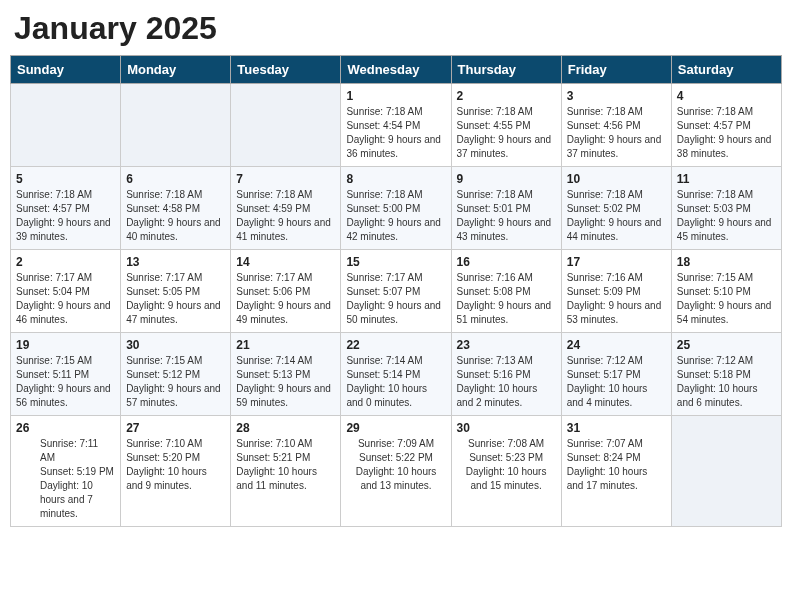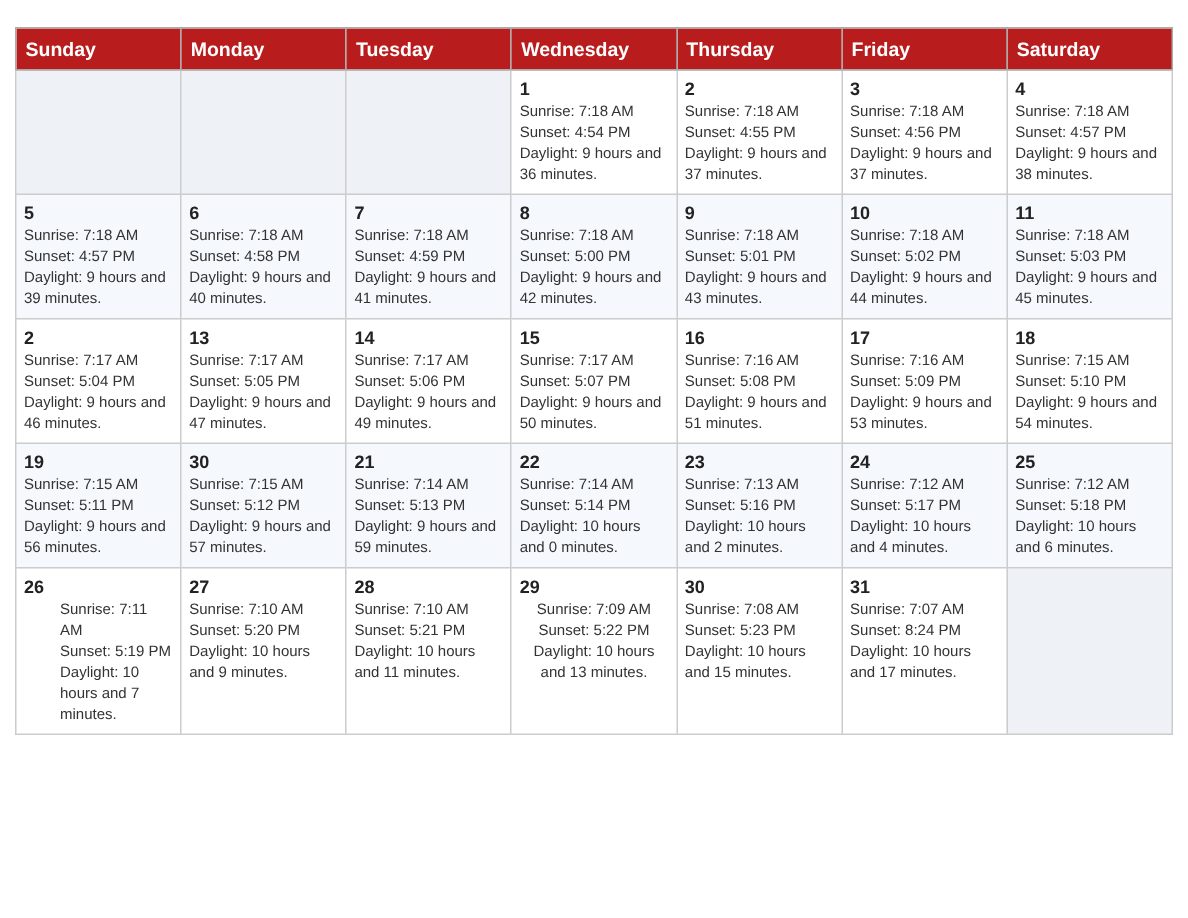--- a/index.html
+++ b/index.html
@@ -46,21 +46,21 @@
     .title-location {
       font-size: 14px;
       color: #555;
     }
     .calendar {
       width: 100%;
       border-collapse: collapse;
       border: 1px solid #aaa;
     }
     .calendar th {
-      background-color: #b91c1c;
+      background-color: #0c4a6e;
       color: #fff;
       font-size: 13px;
       font-weight: bold;
       text-align: left;
       padding: 6px 6px;
       border: 1px solid #aaa;
     }
     .calendar td {
       vertical-align: top;
       border: 1px solid #ccc;
@@ -86,20 +86,21 @@
     }
     .empty-cell {
       background: #eef2f7 !important;
     }
   </style>
 </head>
 <body>
 
 <div class="header">
   <div class="title-block">
+    <div class="title-month">January 2025</div>
   </div>
 </div>
 
 <table class="calendar">
   <thead>
     <tr>
     <th>Sunday</th>
         <th>Monday</th>
         <th>Tuesday</th>
         <th>Wednesday</th>
@@ -290,21 +291,21 @@
 Daylight: 10 hours and 11 minutes.</div>
         </td>
         <td>
           <div class="day-number">29</div>
           <div class="day-info" style="white-space: pre-line; text-align: center;">Sunrise: 7:09 AM
 Sunset: 5:22 PM
 Daylight: 10 hours and 13 minutes.</div>
         </td>
         <td>
           <div class="day-number">30</div>
-          <div class="day-info" style="white-space: pre-line;">Sunrise: 7:08 AM
+          <div class="day-info" style="white-space: pre-line; text-align: center;">Sunrise: 7:08 AM
 Sunset: 5:23 PM
 Daylight: 10 hours and 15 minutes.</div>
         </td>
         <td>
           <div class="day-number">31</div>
           <div class="day-info" style="white-space: pre-line;">Sunrise: 7:07 AM
 Sunset: 8:24 PM
 Daylight: 10 hours and 17 minutes.</div>
         </td>
         <td class="empty-cell"></td>

